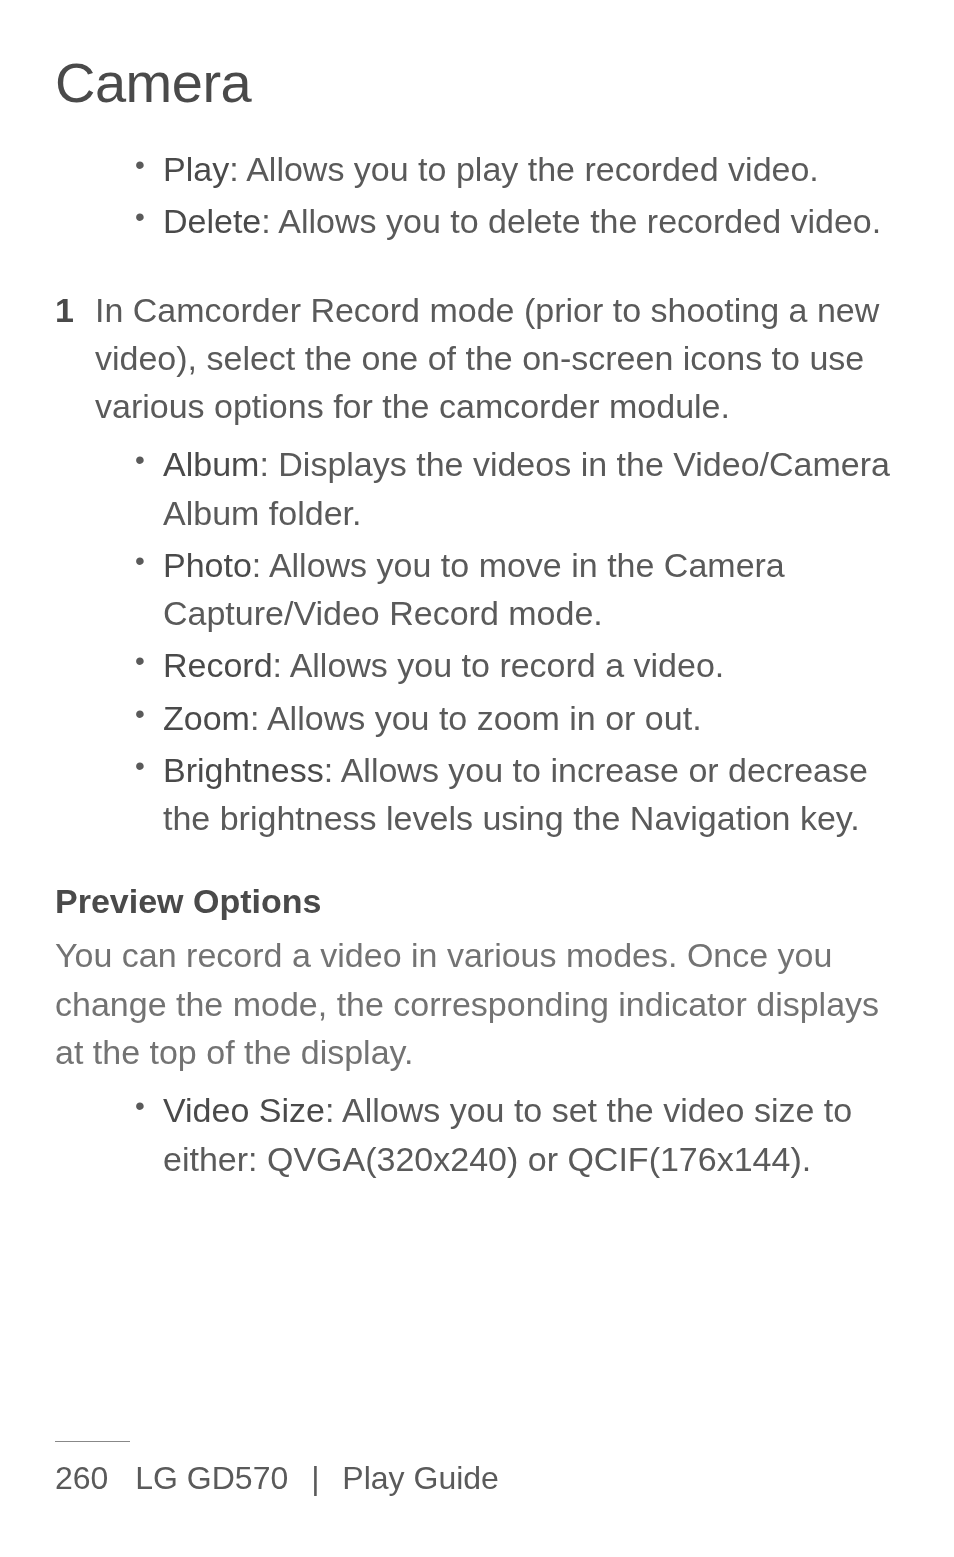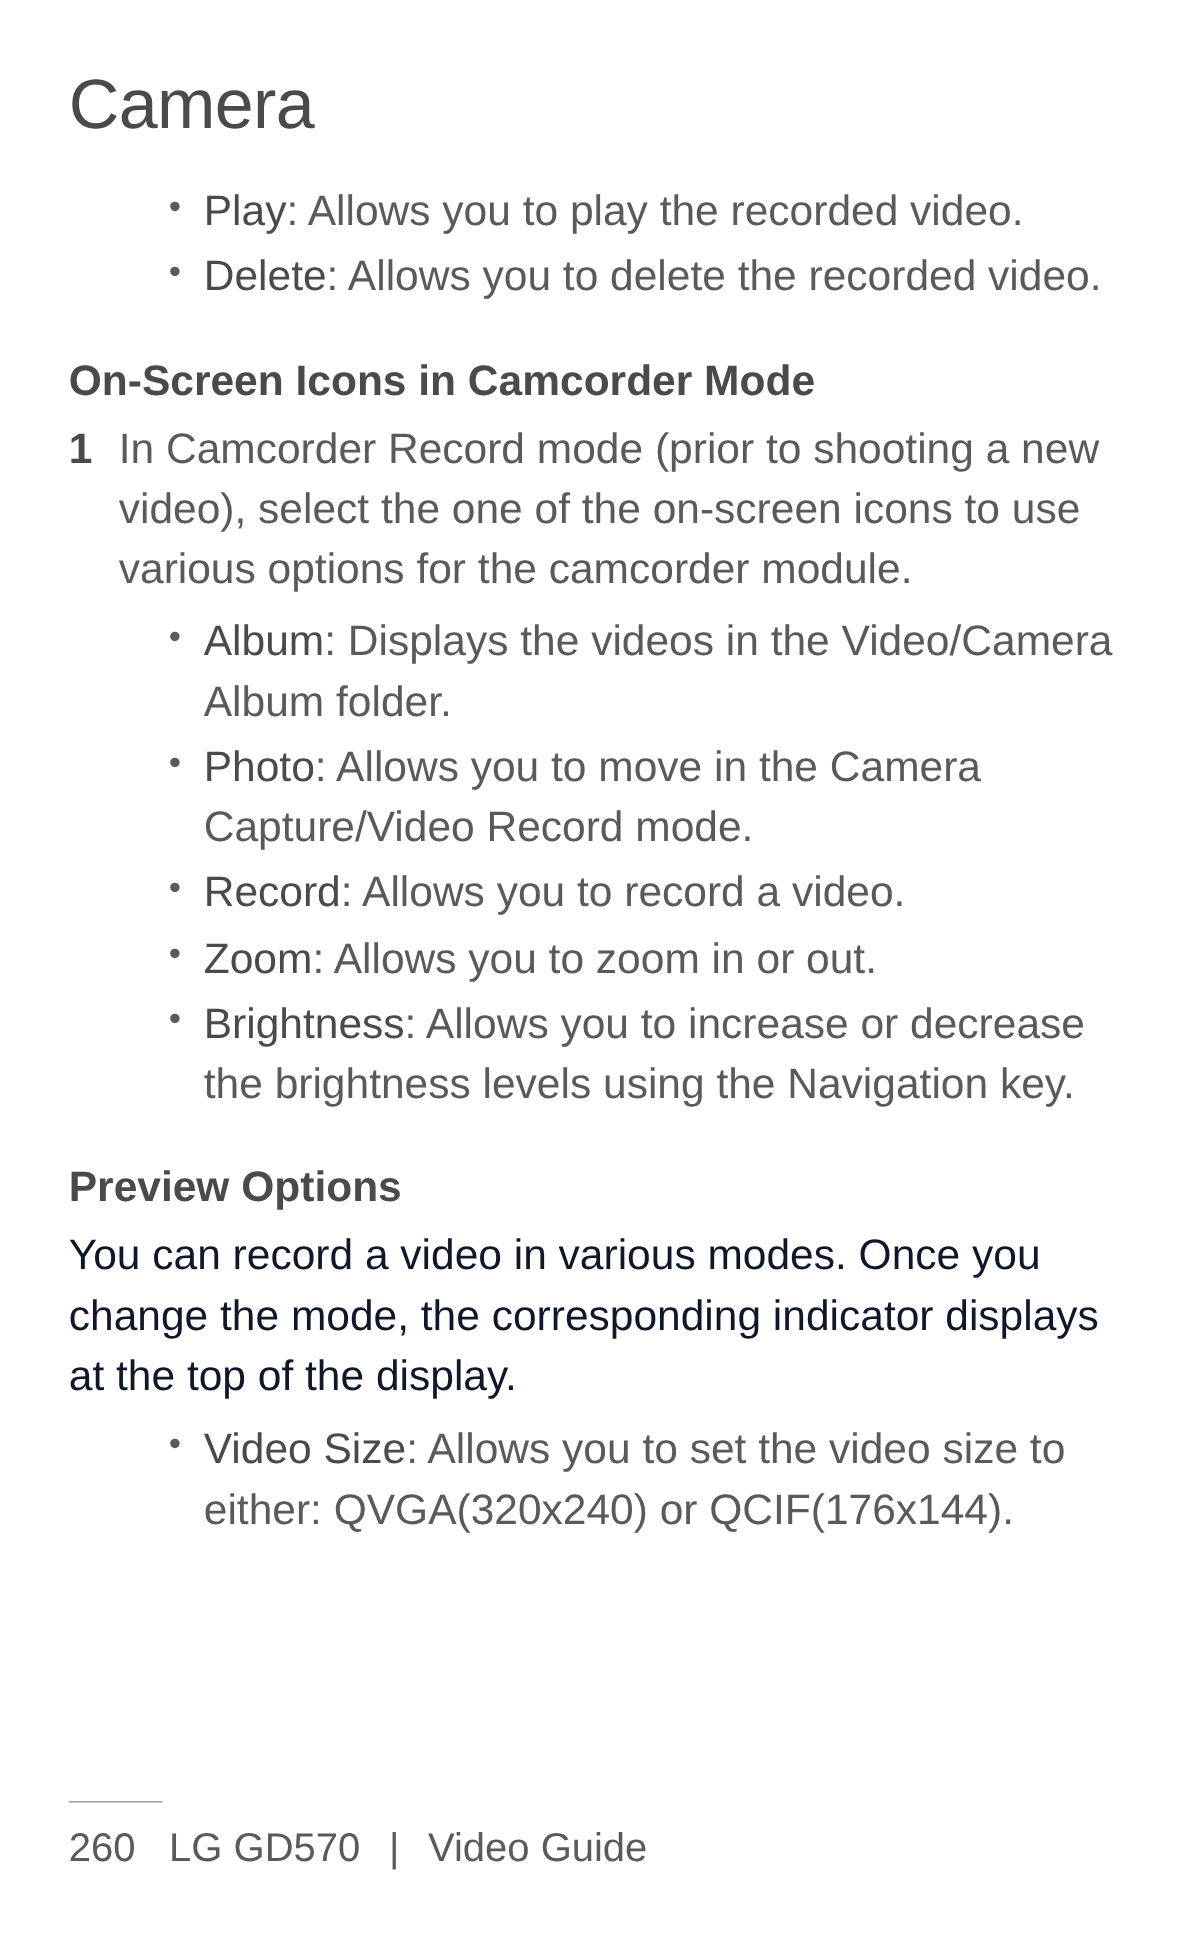--- a/index.html
+++ b/index.html
@@ -70,21 +70,21 @@
   .numbered .num {
     position: absolute;
     left: 0;
     top: 0;
     font-weight: 600;
     color: #4a4a4a;
   }
   .body-text {
     font-size: 34px;
     line-height: 1.42;
-    color: #0f172a;
+    color: #737373;
     margin: 0 0 10px 0;
   }
   .bold {
     font-weight: 400;
     color: #4a4a4a;
   }
   .footer {
     position: absolute;
     bottom: 60px;
     left: 55px;
@@ -118,21 +118,20 @@
 
   <ul class="bullet-list">
     <li>
       <span class="bold">Play</span><span>: Allows you to play the recorded video.</span>
     </li>
     <li>
       <span class="bold">Delete</span><span>: Allows you to delete the recorded video.</span>
     </li>
   </ul>
 
-  <div class="sub-heading">On-Screen Icons in Camcorder Mode</div>
 
   <div class="numbered">
     <span class="num">1</span>
     <span>In Camcorder Record mode (prior to shooting a new video), select the one of the on-screen icons to use various options for the camcorder module.</span>
   </div>
 
   <ul class="bullet-list">
     <li>
       <span class="bold">Album</span><span>: Displays the videos in the Video/Camera Album folder.</span>
     </li>
@@ -159,17 +158,17 @@
       <span class="bold">Video Size</span><span>: Allows you to set the video size to either: QVGA(320x240) or QCIF(176x144).</span>
     </li>
   </ul>
 
   <div class="footer">
     <hr class="footer-rule">
     <div class="footer-text">
       <span class="pnum">260</span>
       <span>LG GD570</span>
       <span class="divider">|</span>
-      <span>Video Guide</span>
+      <span>Play Guide</span>
     </div>
   </div>
 
 </div>
 
 </body></html>

